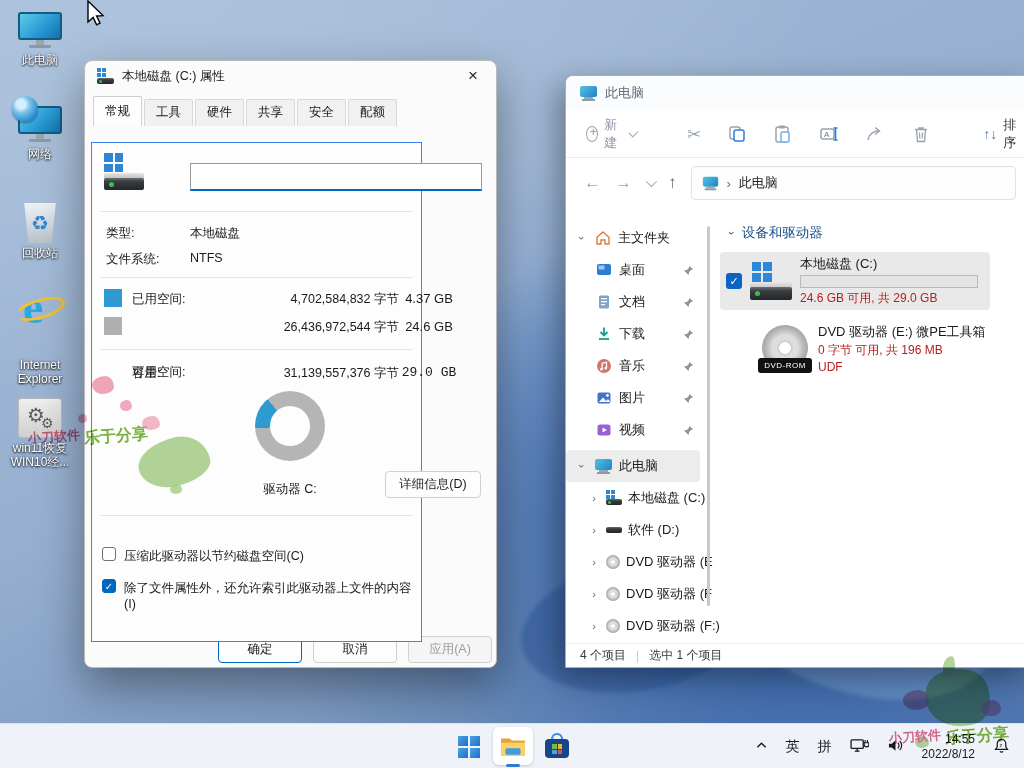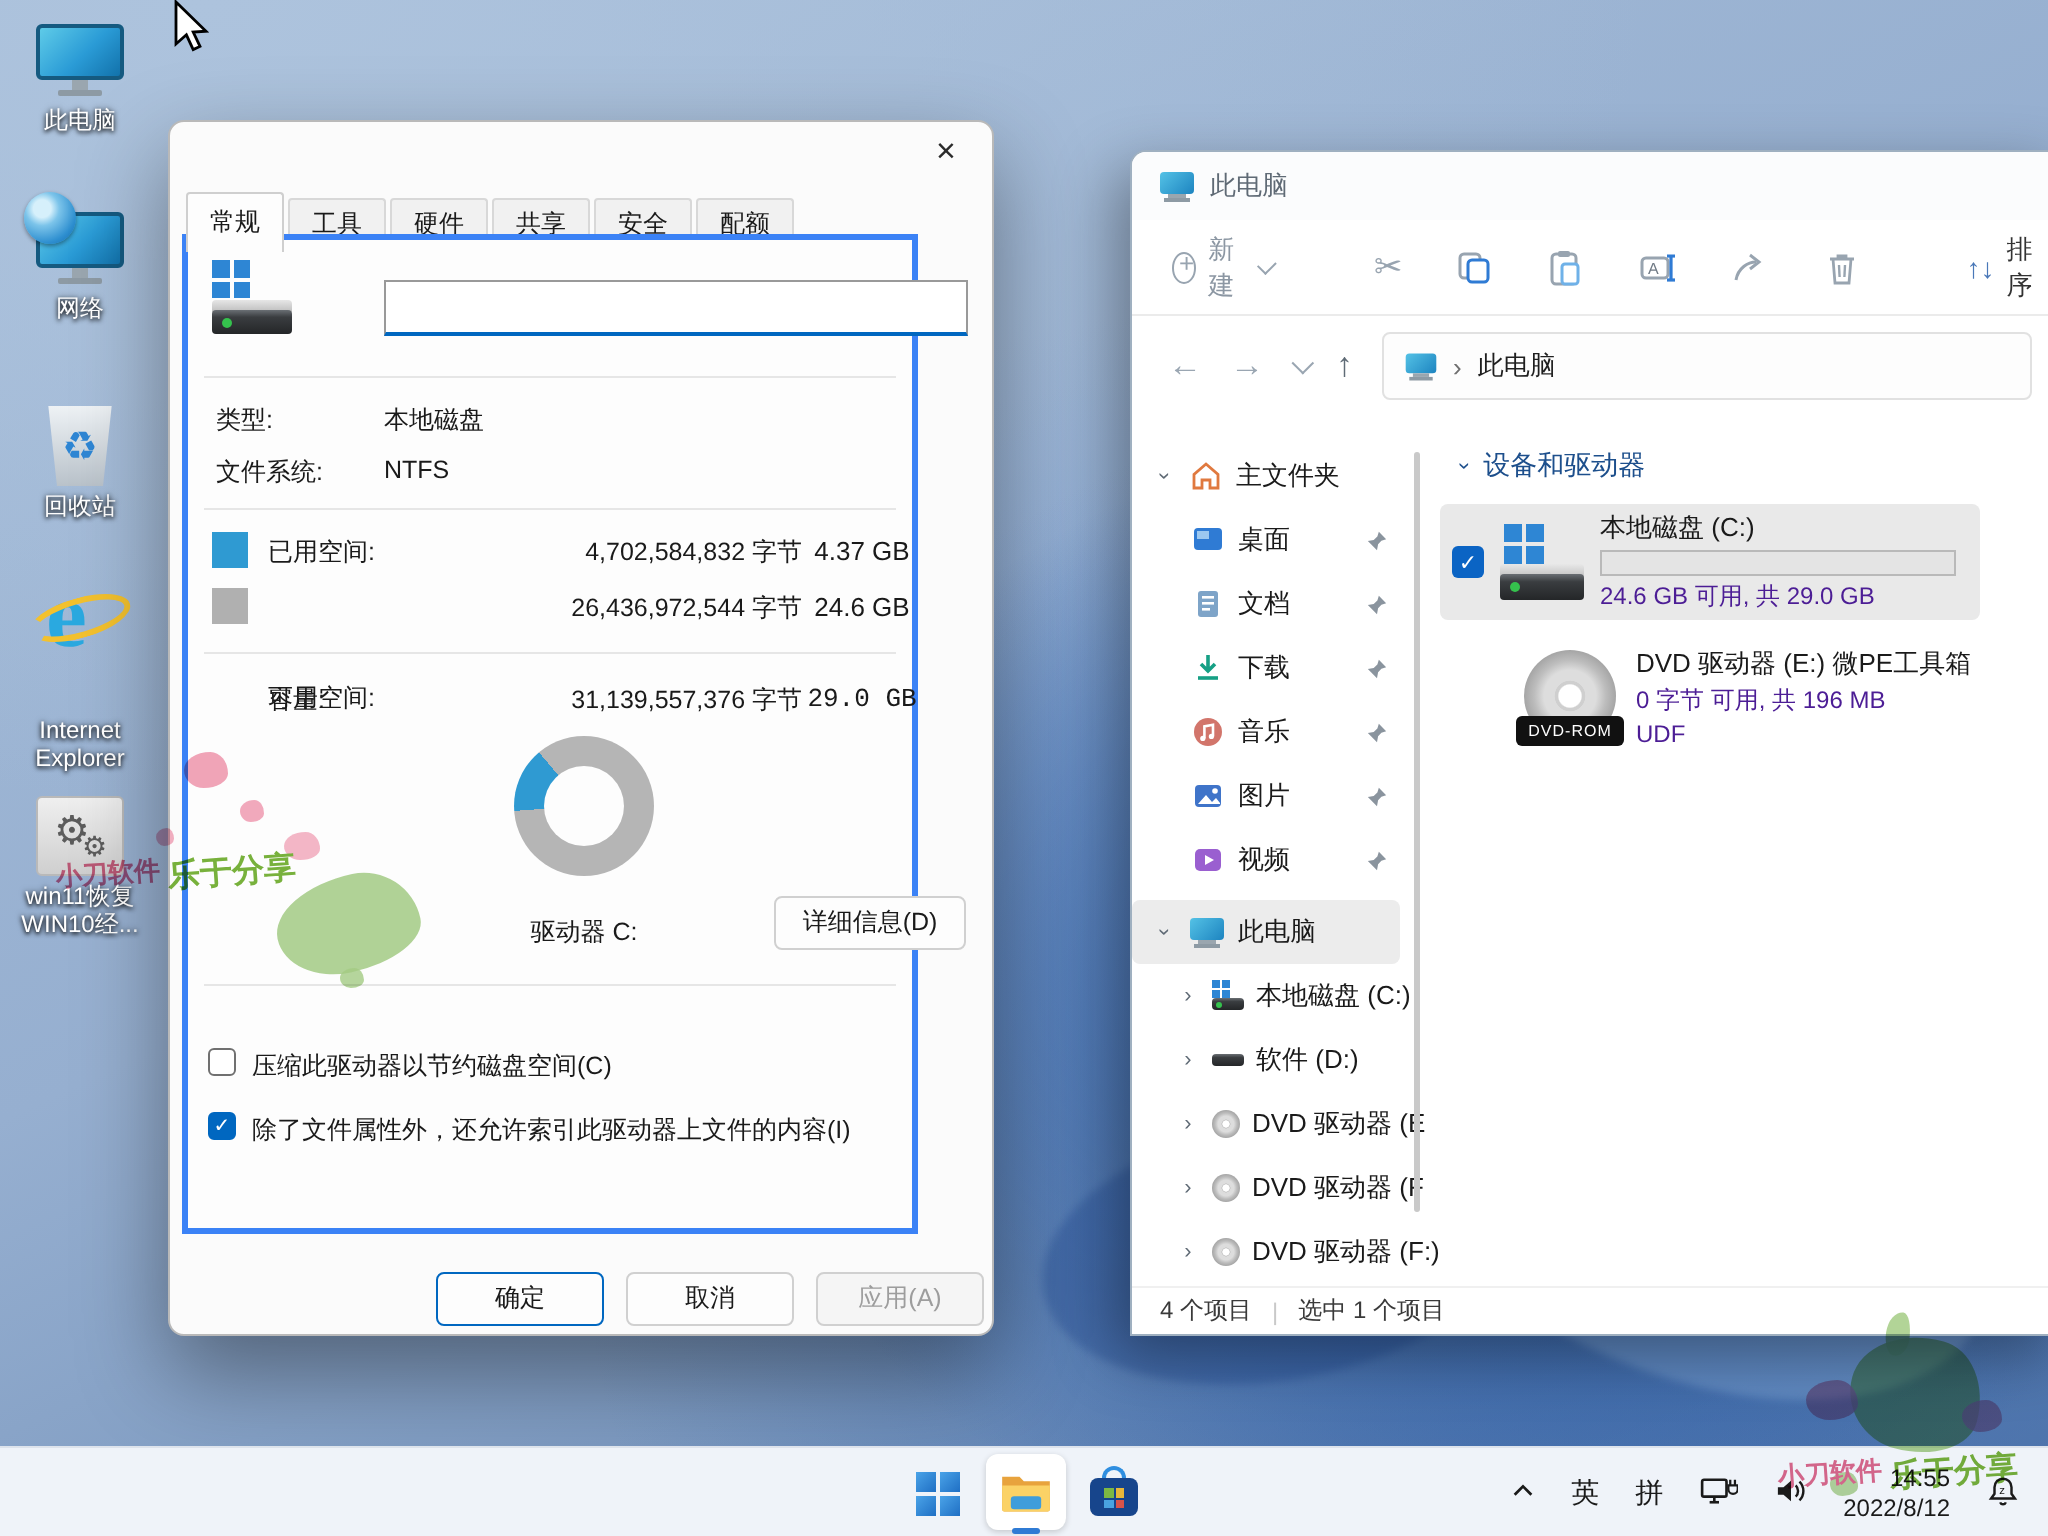--- a/index.html
+++ b/index.html
@@ -81,36 +81,36 @@
   .drive-lg { position:relative; width:42px; height:42px; }
   .winlogo { display:grid; grid-template-columns:1fr 1fr; grid-template-rows:1fr 1fr; gap:2px; }
   .winlogo i { background:#2e86d4; }
   .dbody { background:linear-gradient(180deg,#6a6f74 0%,#3a3d40 30%,#242628 100%); border-radius:2px; position:relative; }
   .dbody .led { position:absolute; left:5px; top:50%; margin-top:-2.5px; width:5px; height:5px; border-radius:50%; background:#35c24d; }
   .disc { border-radius:50%; background:radial-gradient(circle, #ffffff 0 17%, #cfcfcf 19% 23%, #dddddd 24% 40%, #bdbdbd 55%, #8f8f8f 85%, #6f6f6f 100%); position:relative; }
   .dvdband { position:absolute; left:-4px; bottom:-2px; right:-4px; height:15px; background:#111; border-radius:3px;
     color:#fff; font-size:8px; text-align:center; line-height:15px; letter-spacing:.5px; }
   .pbar { height:13px; border:1px solid #b9b9b9; background:#e4e4e4; }
   .pbar .fill { height:100%; background:#2f9ad2; }
-  .meta { color:#4c1d95; font-size:12px; }
+  .meta { color:#b91c1c; font-size:12px; }
   .ex-status { position:absolute; left:0; right:0; bottom:0; height:24px; border-top:1px solid #f0f0f0;
     display:flex; align-items:center; gap:10px; padding-left:14px; font-size:12px; color:#3a3a3a; background:#fff; }
   .st-sep { color:#c9c9c9; }
 
   
   .dialog { position:absolute; left:84px; top:60px; width:413px; height:608px; background:#fbfbfb;
     border:1px solid #b9b9b9; border-radius:8px; box-shadow:0 18px 45px rgba(0,0,0,.4); }
   .dlg-title { position:absolute; left:0; top:0; right:0; height:30px; display:flex; align-items:center; gap:8px; padding-left:12px; }
   .dlg-close { position:absolute; right:4px; top:2px; width:38px; height:26px; display:flex; align-items:center;
     justify-content:center; font-size:17px; color:#2b2b2b; }
   .tabs { position:absolute; left:8px; top:39px; display:flex; align-items:flex-end; height:26px; }
   .tab { padding:4px 11px 5px; border:1px solid #d8d8d8; border-bottom:none; background:#f1f1f1;
     margin-right:2px; border-radius:2px 2px 0 0; font-size:12.5px; color:#1a1a1a; }
   .tab.active { background:#fdfdfd; padding-top:6px; padding-bottom:6px; position:relative; z-index:3; border-color:#cfcfcf; }
-  .page { position:absolute; left:6px; top:56px; width:368px; height:500px; background:#fdfdfd; border:3px solid #3b82f6; z-index:2; }
+  .page { position:absolute; left:6px; top:81px; width:331px; height:500px; background:#fdfdfd; border:1px solid #3b82f6; z-index:2; }
   .hline { position:absolute; left:8px; right:8px; height:1px; background:#e6e6e6; }
   .flabel { position:absolute; font-size:12.5px; color:#1a1a1a; }
   .num-b { position:absolute; left:150px; width:157px; text-align:right; font-size:12.5px; }
   .num-g { position:absolute; left:302px; width:70px; text-align:center; font-size:13px; }
   .sq { position:absolute; width:18px; height:18px; }
   .vol-input { position:absolute; left:98px; top:20px; width:292px; height:28px; border:1px solid #999;
     border-bottom:2px solid #0067c0; background:#fff; padding:0 6px; font-size:13px; }
   .donut { position:absolute; left:163px; top:248px; width:70px; height:70px; border-radius:50%;
     background:conic-gradient(#b5b5b5 0 266deg, #2f9ad2 266deg 320deg, #b5b5b5 320deg); }
   .donut::after { content:""; position:absolute; left:15px; top:15px; width:40px; height:40px; border-radius:50%; background:#fdfdfd; }
@@ -440,20 +440,34 @@
     </div>
 
     <div class="ex-status">
       <span>4 个项目</span>
       <span class="st-sep">|</span>
       <span>选中 1 个项目</span>
     </div>
   </div>
 
   <div class="dialog">
+    <div class="dlg-title">
+      <span style="position:relative;width:17px;height:16px;">
+        <span class="winlogo" style="position:absolute;left:0;top:0;width:9px;height:9px;gap:1px;">
+            <i></i>
+            <i></i>
+            <i></i>
+            <i></i>
+          </span>
+        <span class="dbody" style="position:absolute;left:0;top:10px;width:17px;height:6px;">
+            <span class="led" style="width:3px;height:3px;left:2px;margin-top:-1.5px;"></span>
+          </span>
+      </span>
+      <span style="font-size:12.5px;">本地磁盘 (C:) 属性</span>
+    </div>
     <div class="dlg-close">×</div>
 
     <div class="tabs">
       <span class="tab active">常规</span>
       <span class="tab">工具</span>
       <span class="tab">硬件</span>
       <span class="tab">共享</span>
       <span class="tab">安全</span>
       <span class="tab">配额</span>
     </div>

